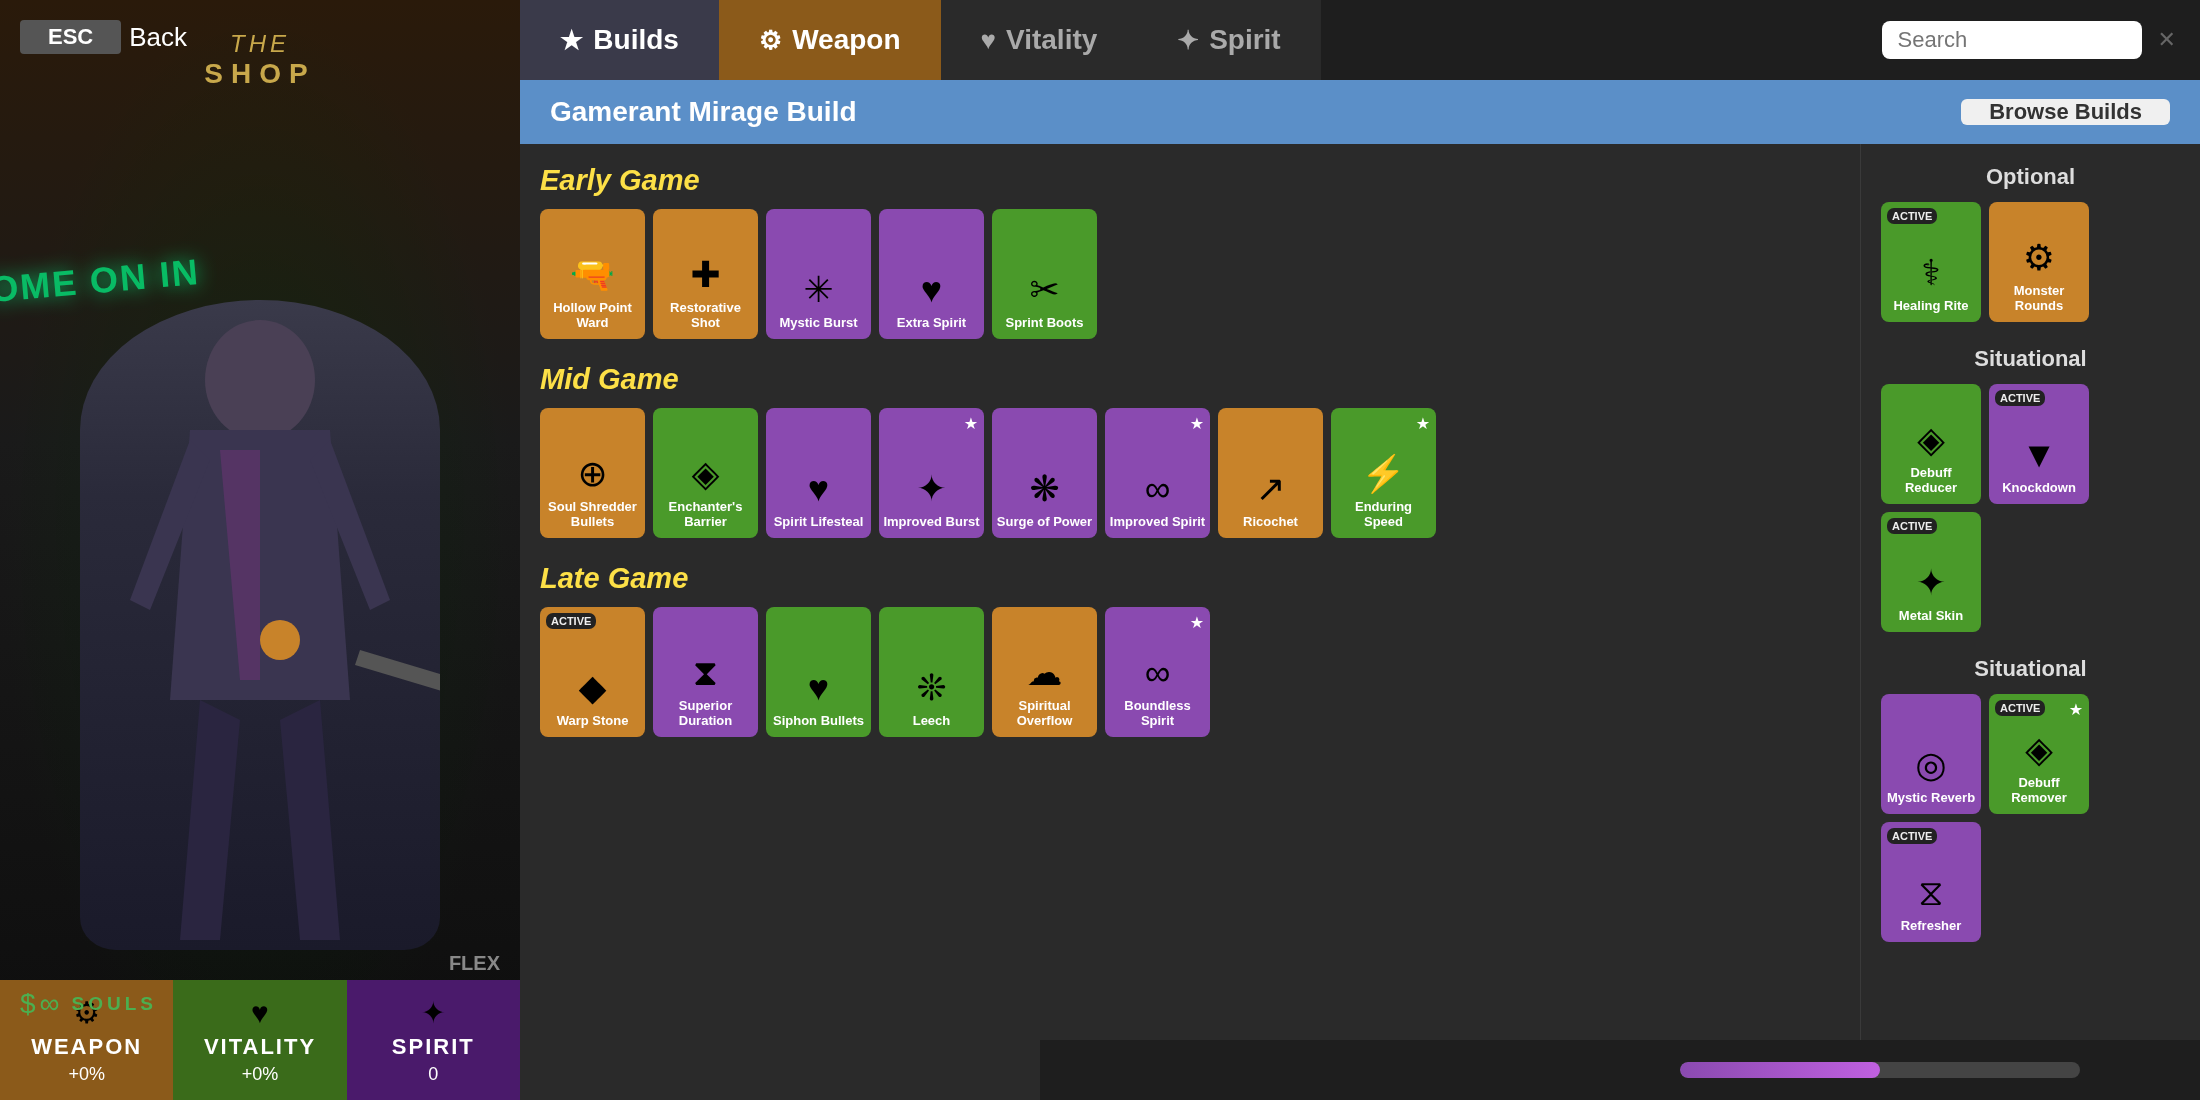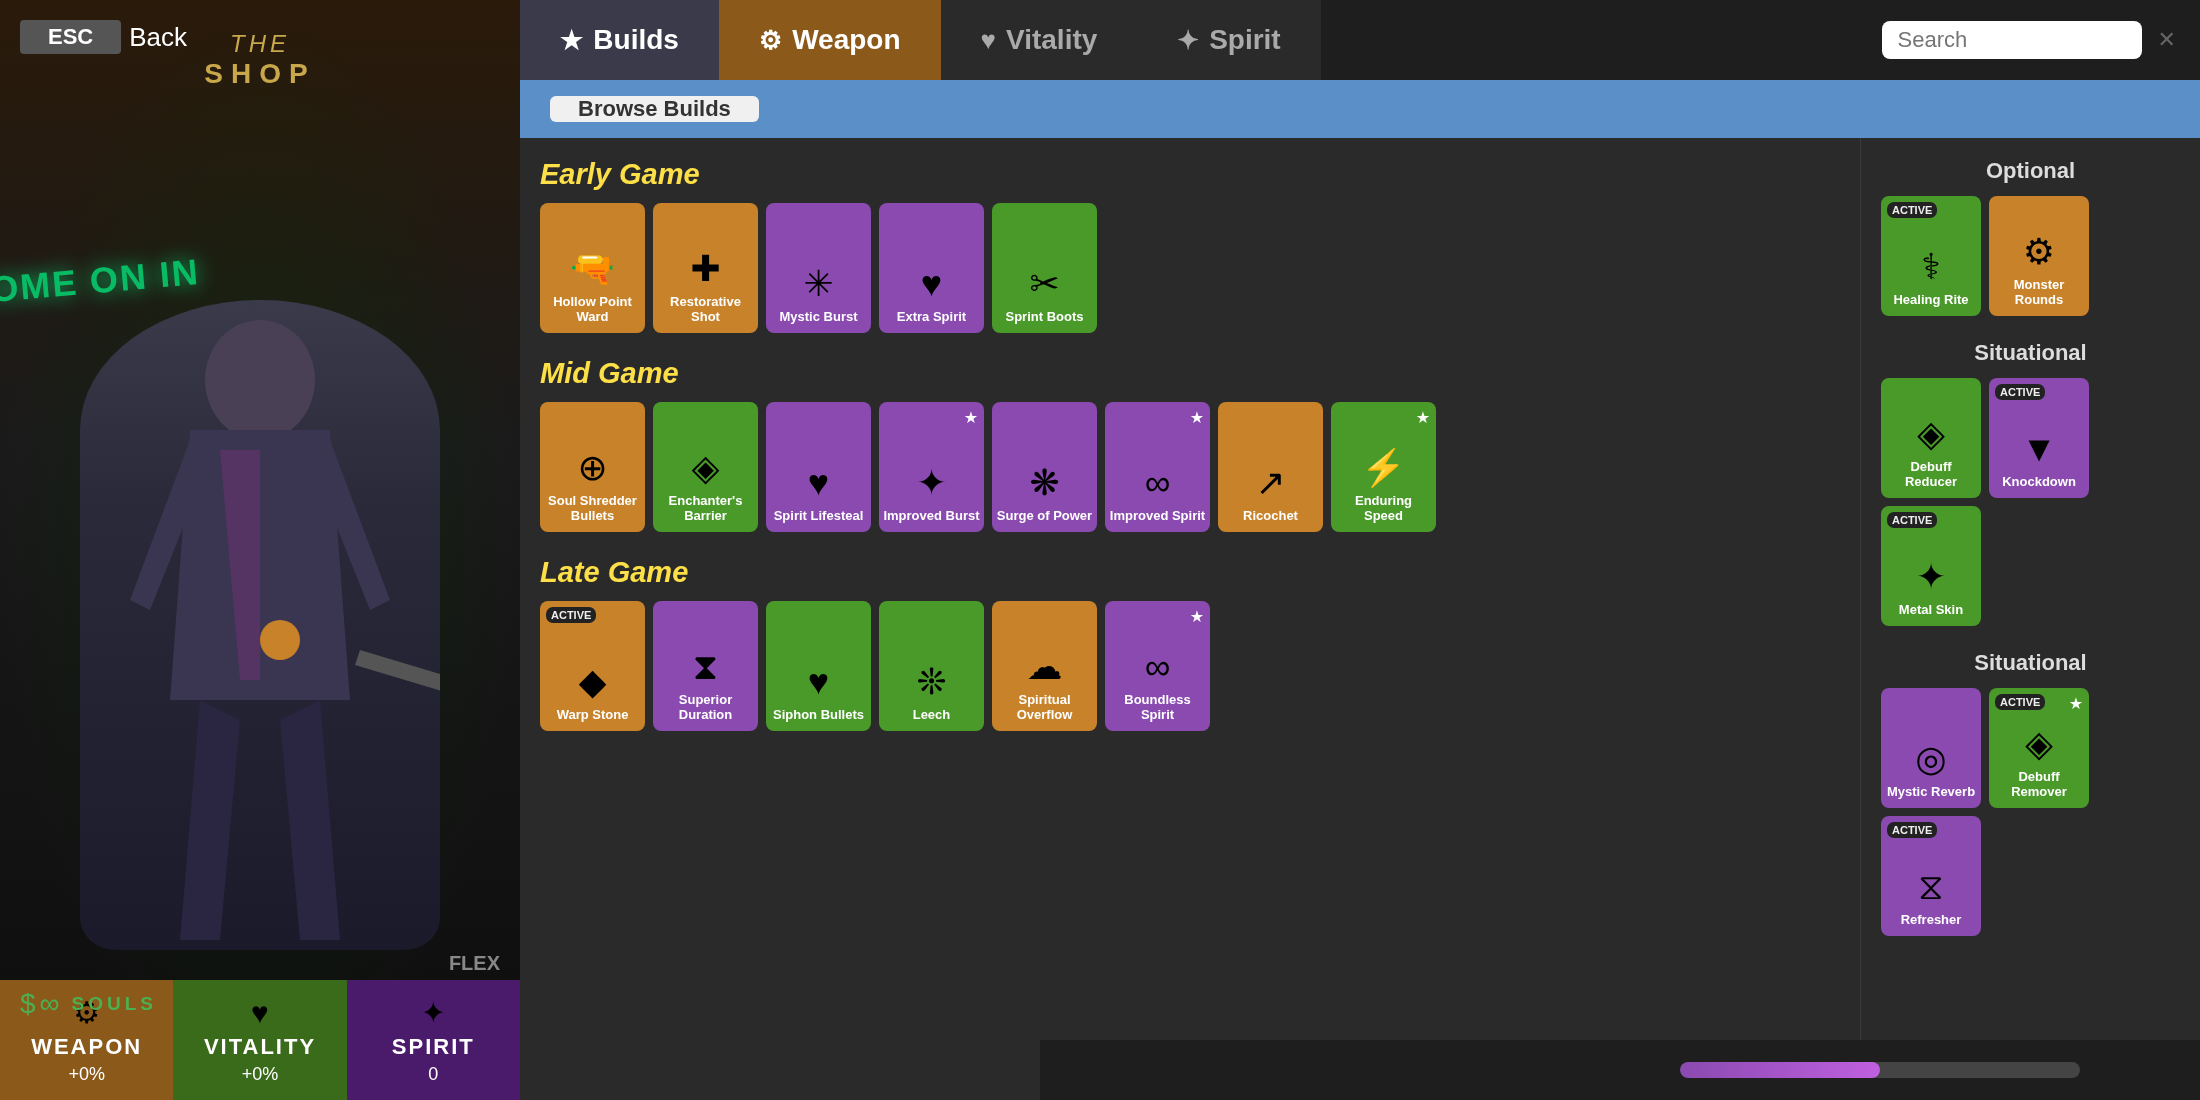--- a/index.html
+++ b/index.html
@@ -488,20 +488,21 @@
       <span class="tab-icon">✦</span>
       <span>Spirit</span>
     </div>
     <div class="search-area">
       <input class="search-input" type="text" placeholder="Search" style="">
       <span class="search-clear">✕</span>
     </div>
   </div>
 
   <div class="build-header">
+    <div class="build-title">Gamerant Mirage Build</div>
     <button class="browse-builds-btn">Browse Builds</button>
   </div>
 
   <div class="content-area">
     <div class="left-content">
 
       <div class="section">
         <div class="section-title">Early Game</div>
         <div class="items-grid">
 

